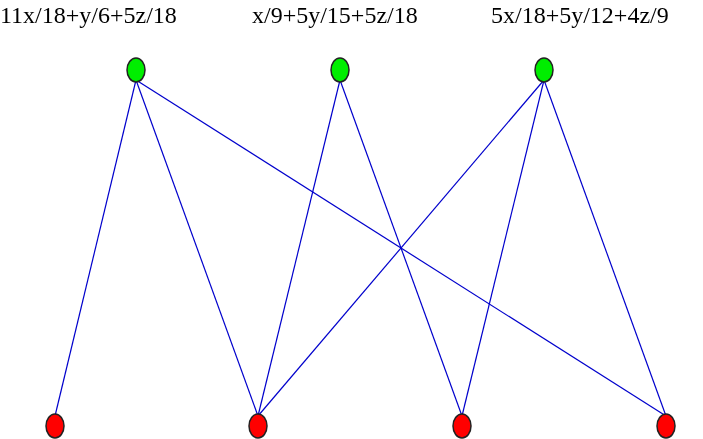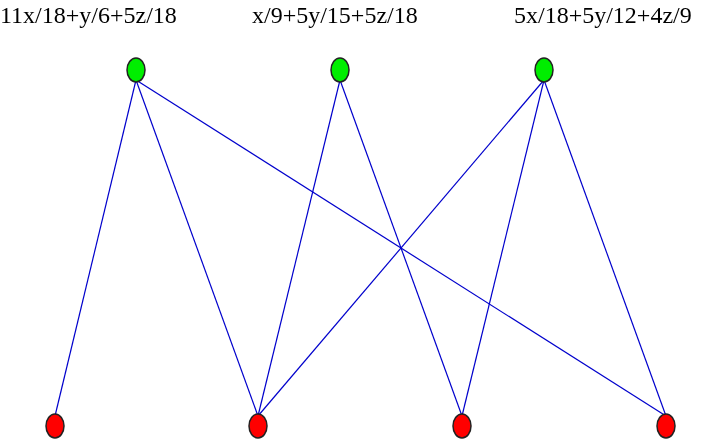--- a/index.html
+++ b/index.html
@@ -5,21 +5,21 @@
   html, body { margin:0; padding:0; background:#ffffff; }
   body { width:703px; height:439px; position:relative; overflow:hidden; }
   .label { position:absolute; top:0; font-family:"Liberation Serif", serif; font-size:24px; line-height:30px; color:#000; white-space:nowrap; }
   svg { position:absolute; left:0; top:0; }
 </style>
 </head>
 <body>
 
 <div class="label" style="left:0px">11x/18+y/6+5z/18</div>
 <div class="label" style="left:252px">x/9+5y/15+5z/18</div>
-<div class="label" style="left:514px">5x/18+5y/12+4z/9</div>
+<div class="label" style="left:491px">5x/18+5y/12+4z/9</div>
 
 <svg id="graph" width="703" height="439" xmlns="http://www.w3.org/2000/svg">
   <g id="edges">
       <line x1="136" y1="80" x2="55" y2="416" stroke="#0000cc" stroke-width="1.2"></line>
       <line x1="136" y1="80" x2="258" y2="416" stroke="#0000cc" stroke-width="1.2"></line>
       <line x1="136" y1="80" x2="666" y2="416" stroke="#0000cc" stroke-width="1.2"></line>
       <line x1="340" y1="80" x2="258" y2="416" stroke="#0000cc" stroke-width="1.2"></line>
       <line x1="340" y1="80" x2="462" y2="416" stroke="#0000cc" stroke-width="1.2"></line>
       <line x1="544" y1="80" x2="258" y2="416" stroke="#0000cc" stroke-width="1.2"></line>
       <line x1="544" y1="80" x2="462" y2="416" stroke="#0000cc" stroke-width="1.2"></line>

